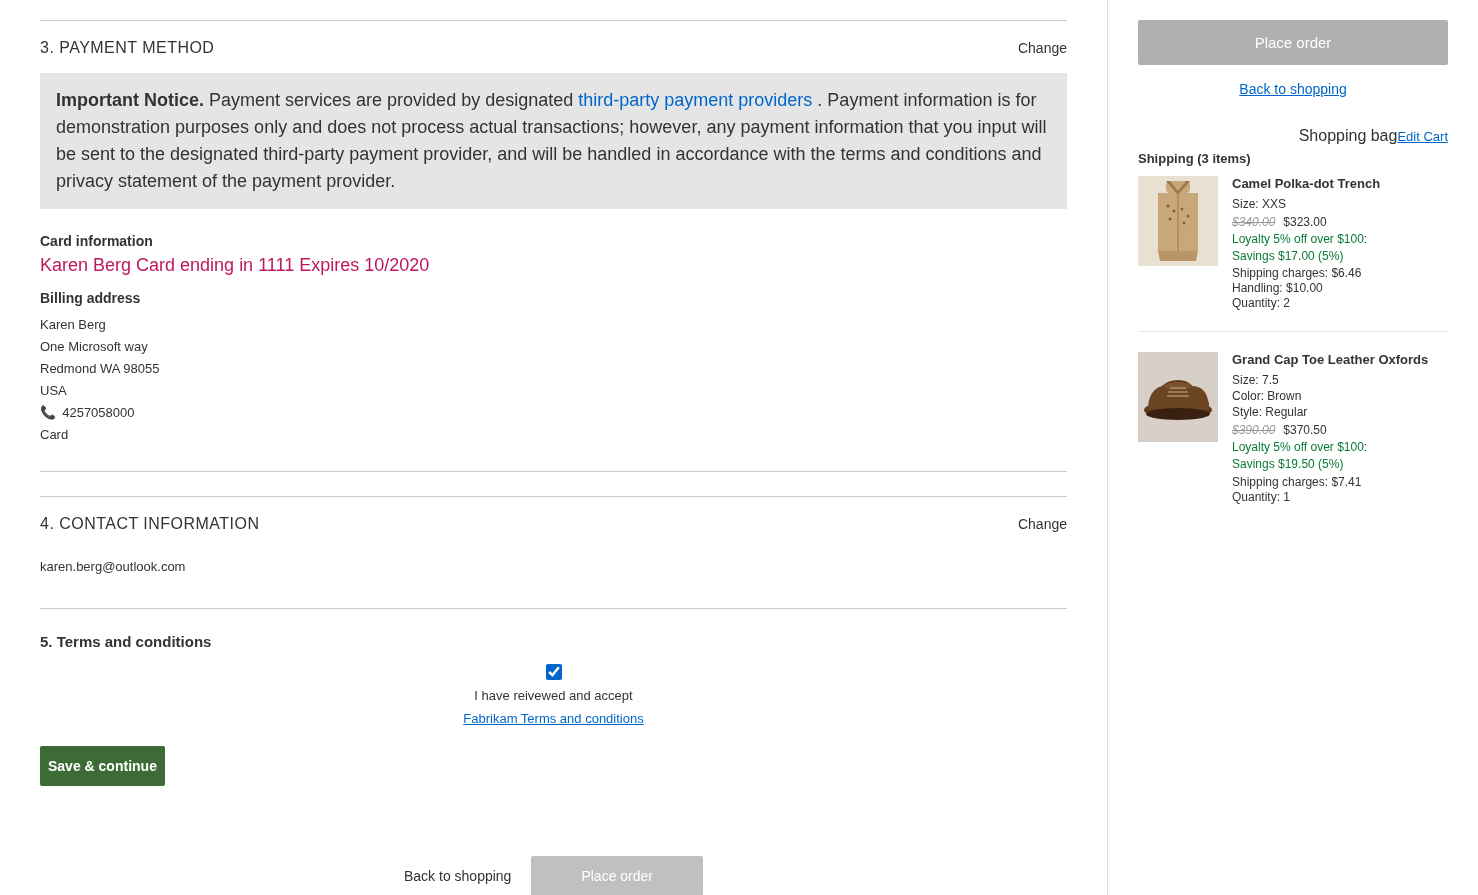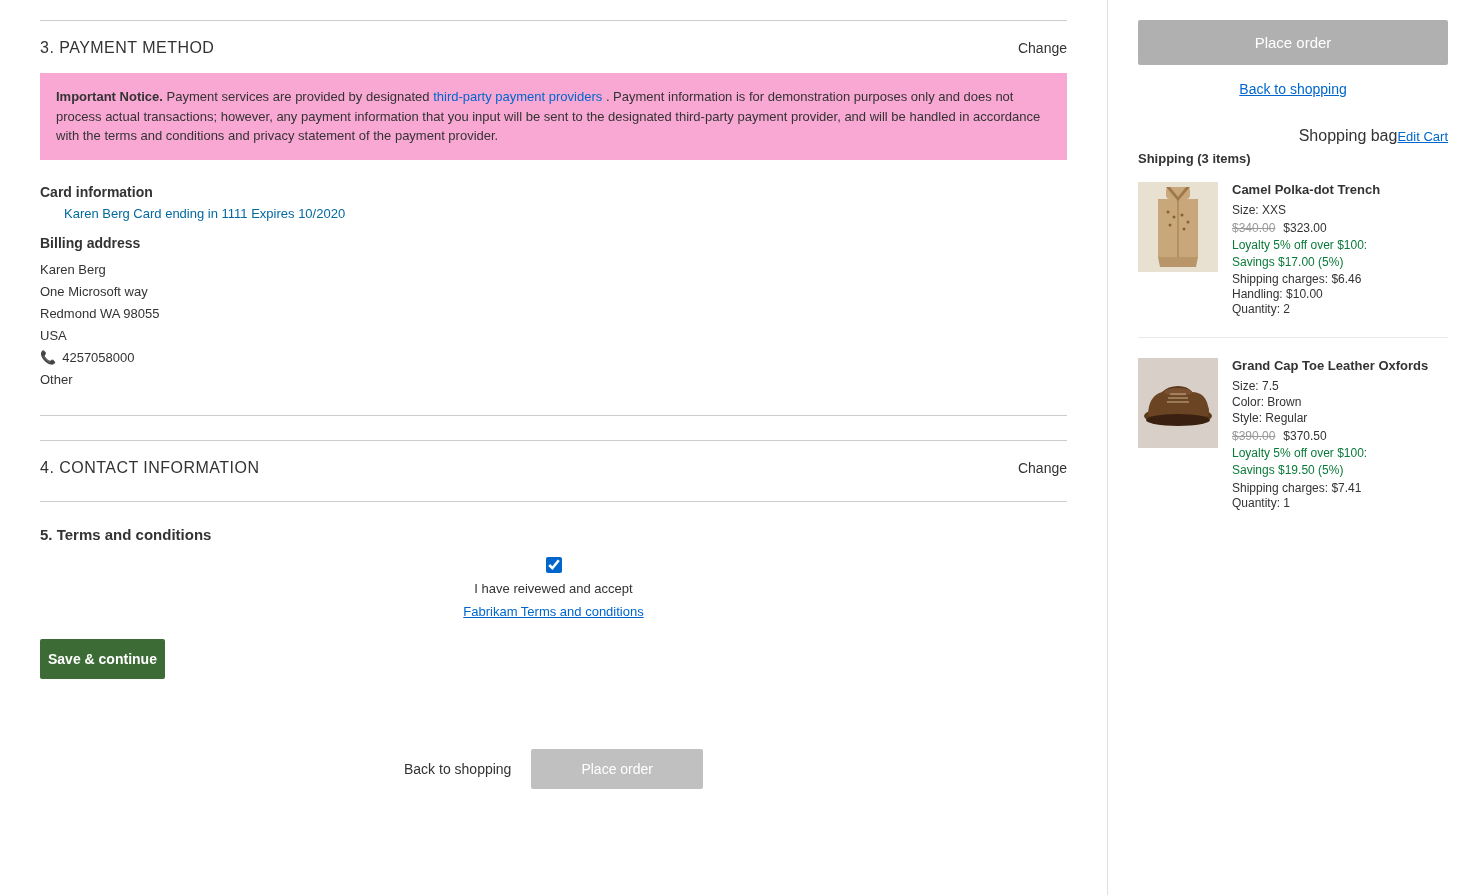--- a/index.html
+++ b/index.html
@@ -48,48 +48,47 @@
       text-transform: uppercase;
     }
     .change-link {
       color: #333;
       cursor: pointer;
       font-size: 14px;
     }
 
     
     .notice-box {
-      background: #f9a8d4;
+      background: #e5e5e5;
       border: none;
       padding: 14px 16px;
       margin-bottom: 24px;
-      font-size: 13px;
+      font-size: 18px;
       line-height: 1.5;
     }
     .notice-box strong {
       font-weight: bold;
     }
     .notice-link {
       color: #0066cc;
       text-decoration: none;
     }
 
     
     .card-info-section {
       margin-bottom: 20px;
     }
     .card-info-label {
       font-weight: 700;
       margin-bottom: 6px;
     }
     .card-info-text {
-      font-size: 13px;
-      color: #0369a1;
+      font-size: 18px;
+      color: #be185d;
       margin-bottom: 14px;
-      margin-left: 24px;
     }
     .billing-label {
       font-weight: 700;
       margin-bottom: 8px;
     }
     .billing-address {
       font-size: 13px;
       line-height: 1.7;
     }
     .phone-row {
@@ -211,21 +210,21 @@
     }
     .edit-cart-link {
       color: #0066cc;
       text-decoration: underline;
       cursor: pointer;
       font-size: 13px;
     }
     .shipping-items-label {
       font-weight: 700;
       font-size: 13px;
-      margin-bottom: 16px;
+      margin-bottom: 10px;
     }
 
     
     .product-item {
       display: flex;
       gap: 14px;
       margin-bottom: 20px;
       padding-bottom: 20px;
       border-bottom: 1px solid #e8e8e8;
     }
@@ -265,20 +264,21 @@
     .product-attr {
       font-size: 12px;
       color: #333;
       margin-bottom: 2px;
     }
     .product-price-original {
       font-size: 12px;
       color: #999;
       text-decoration: line-through;
       display: inline;
+      font-style: italic;
     }
     .product-price-sale {
       font-size: 12px;
       color: #333;
       display: inline;
       margin-left: 4px;
     }
     .product-loyalty {
       font-size: 12px;
       color: #0a7a3a;
@@ -318,32 +318,33 @@
         <div class="billing-label">Billing address</div>
         <div class="billing-address">
           <div>Karen Berg</div>
           <div>One Microsoft way</div>
           <div>Redmond WA  98055</div>
           <div>USA</div>
           <div class="phone-row">
             <span>📞</span>
             <span>4257058000</span>
           </div>
-          <div>Other</div>
+          <div>Card</div>
         </div>
       </div>
     </div>
 
     <hr class="divider">
 
     <div class="section">
       <div class="section-header">
         <span class="section-title">4. CONTACT INFORMATION</span>
         <a class="change-link">Change</a>
       </div>
+      <div class="contact-email">karen.berg@outlook.com</div>
     </div>
 
     <hr class="divider">
 
     <div class="terms-section">
       <div class="terms-title">
         <span>5.</span>
         <span>Terms and conditions</span>
       </div>
       <div class="terms-checkbox-row">

